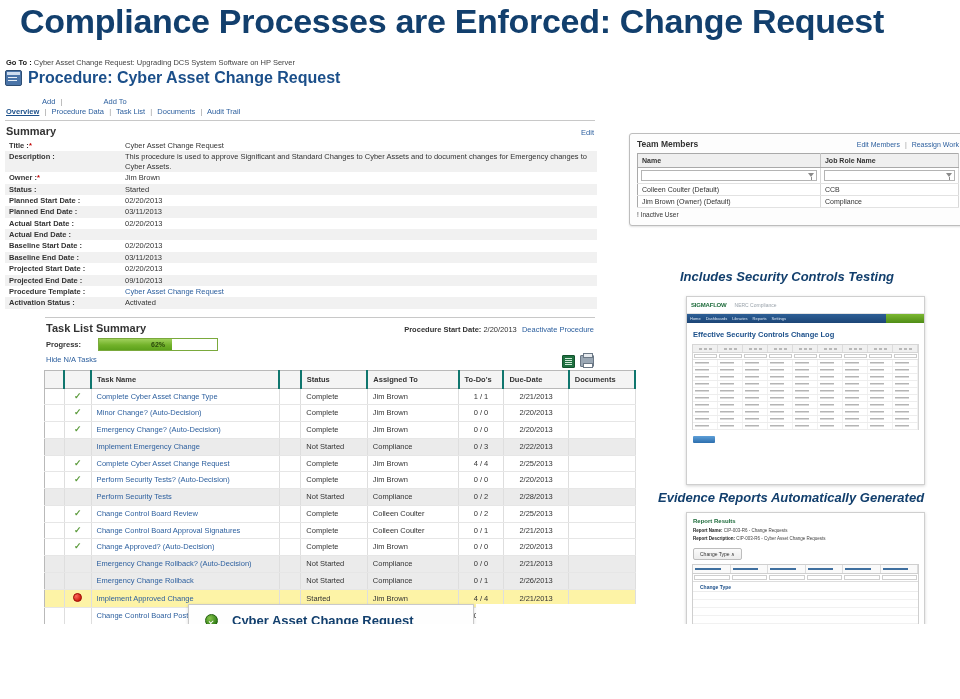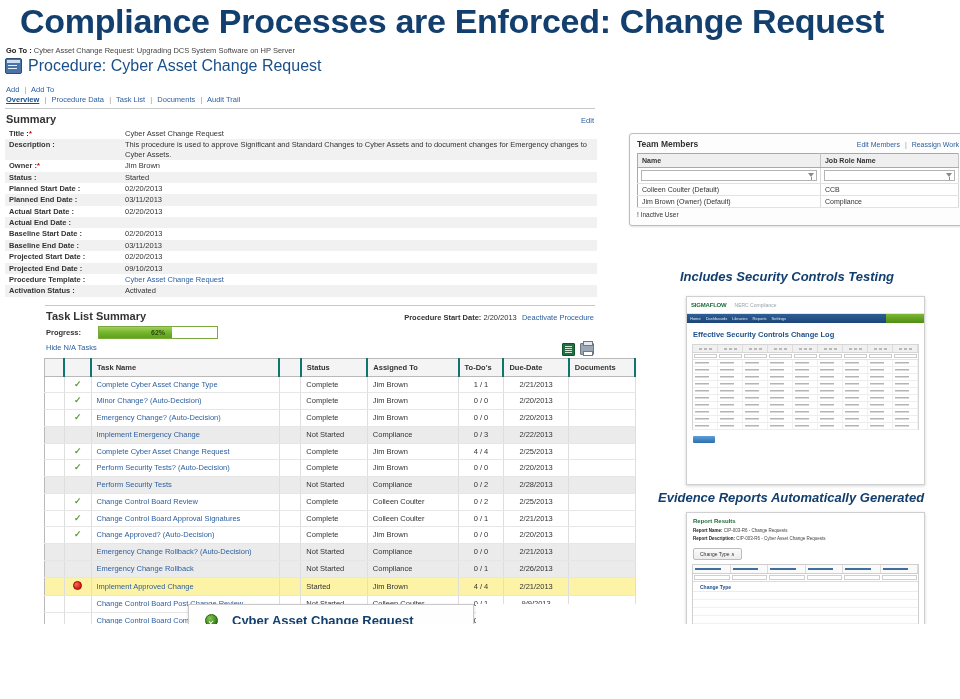--- a/index.html
+++ b/index.html
@@ -11,43 +11,43 @@
   .slide{position:relative;width:960px;height:624px;overflow:hidden;}
 
   
   .slide-title{
     position:absolute;left:20px;top:2px;width:940px;
     font-size:34px;font-weight:bold;color:#123f6d;
     letter-spacing:-0.3px;white-space:nowrap;
   }
 
   
-  .app{position:absolute;left:0px;top:46px;width:600px;}
+  .app{position:absolute;left:0px;top:58px;width:600px;}
 
   .goto-line{font-size:7.5px;color:#333;margin:0 0 2px 6px;}
   .goto-line b{color:#1a1a1a;font-size:7.5px;}
   .goto-line .gt{color:#444;}
 
   .proc-head{display:flex;align-items:center;margin-left:5px;}
   .proc-icon{
     width:15px;height:14px;margin-right:6px;flex:none;
     background:#4a74a8;border:1px solid #2d4d72;border-radius:2px;
     position:relative;
   }
   .proc-icon:before{
     content:"";position:absolute;left:1px;top:1px;right:1px;height:3px;background:#cddcee;
   }
   .proc-icon:after{
     content:"";position:absolute;left:2px;top:6px;width:9px;height:1px;
     background:#e8f0f8;box-shadow:0 3px 0 #e8f0f8;
   }
-  .proc-title{font-size:16px;font-weight:normal;color:#1b4f8a;}
+  .proc-title{font-size:16px;font-weight:bold;color:#1b4f8a;}
 
   .links-row{margin:10px 0 1px 6px;font-size:7.5px;color:#555;}
-  .links-row a{color:#2c5f9e;text-decoration:none;}
+  .links-row a{color:#2c5f9e;text-decoration:none;margin-left:36px;}
   .tabs-row{margin:0 0 4px 6px;font-size:7.5px;color:#555;}
   .tabs-row a{color:#2c5f9e;text-decoration:none;}
   .tabs-row a.active{font-weight:bold;text-decoration:underline;color:#1b4f8a;}
   .sep{color:#999;padding:0 3px;}
 
   .hrule{height:1px;background:#c8c8c8;margin:3px 5px 4px 5px;}
 
   
   .sum-head{display:flex;justify-content:space-between;align-items:baseline;margin:0 6px 3px 6px;}
   .sum-head .h{font-size:11px;font-weight:bold;color:#333;}

